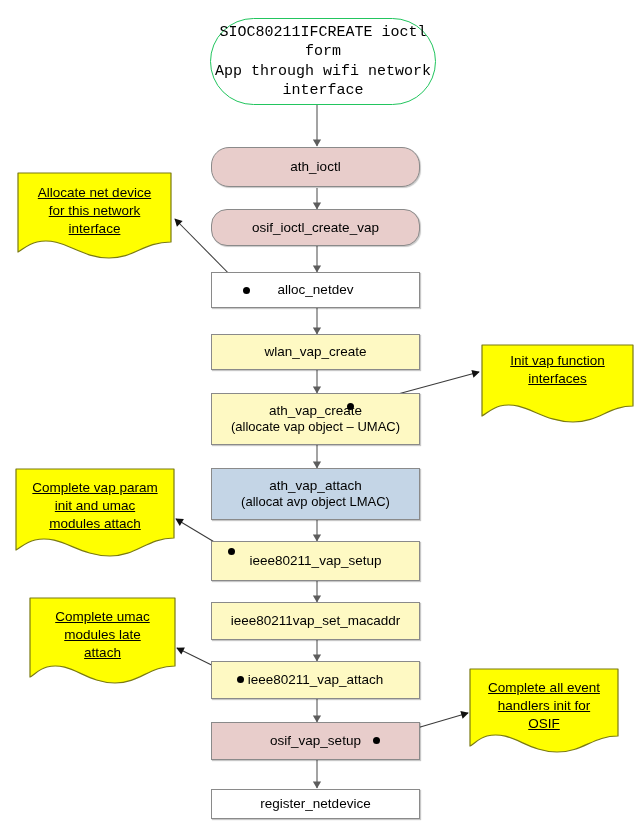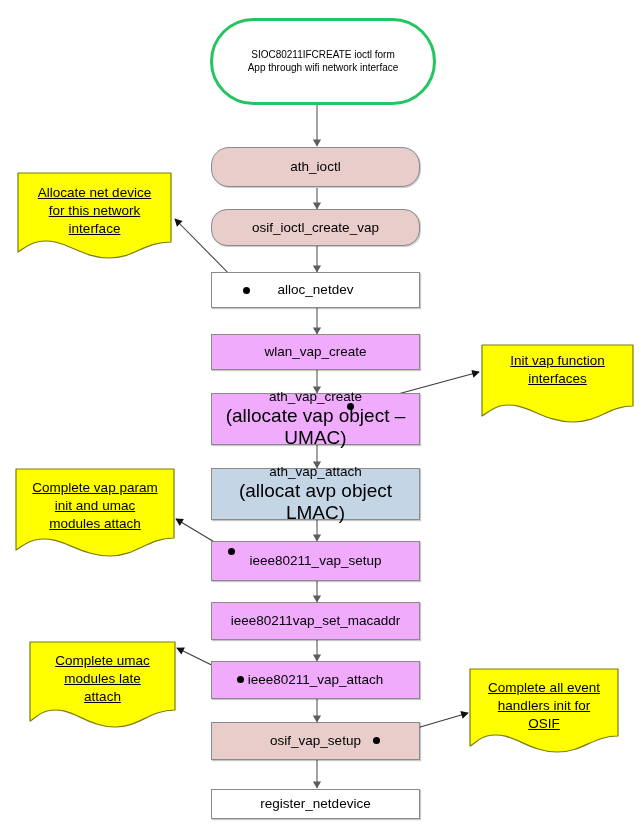--- a/index.html
+++ b/index.html
@@ -41,33 +41,34 @@
     flex-direction: column;
     align-items: center;
     justify-content: center;
     text-align: center;
     font-size: 13.5px;
     color: #000000;
     line-height: 1.18;
     box-shadow: 1px 1px 1px rgba(0,0,0,0.22);
     z-index: 3;
   }
-  .node .line2 { font-size: 19px; }
+  .node .line2 { font-size: 13px; }
 
   .fill-white { background: #ffffff; }
   .fill-pink  { background: #e8cdcb; }
-  .fill-green { background: #f0abfc; }
+  .fill-green { background: #fef9c3; }
   .fill-blue  { background: #c4d5e6; }
 
   .terminal {
     border-radius: 46px;
-    border: 3px solid #22c55e;
+    border: 1px solid #22c55e;
     box-shadow: none;
-    font-size: 10px;
+    font-size: 15px;
     line-height: 1.28;
+    font-family: Liberation Mono, monospace;
   }
 
   
   .callout-dot {
     position: absolute;
     width: 7px;
     height: 7px;
     border-radius: 50%;
     background: #000000;
     z-index: 5;
@@ -209,21 +210,21 @@
 
   <div class="note" style="left:15px; top:468px; width:160px; height:90px;">
     <svg width="160" height="90" viewBox="0 0 160 90">
       <path d="M1,1 L159,1 L159,70 C132,70 122,88 95,88 C63,88 46,66 20,72 C11,74 5,80 1,82 Z" fill="#ffff00" stroke="#7a7a12" stroke-width="1.2" stroke-linejoin="round"></path>
     </svg>
     <div class="note-text" style="top:11px;">Complete vap param
 init and umac
 modules attach</div>
   </div>
 
-  <div class="note" style="left:29px; top:597px; width:147px; height:88px;margin-top:44px;">
+  <div class="note" style="left:29px; top:597px; width:147px; height:88px;">
     <svg width="147" height="88" viewBox="0 0 147 88">
       <path d="M1,1 L146,1 L146,69 C120,69 111,86 86,86 C57,86 42,64 18,70 C10,72 5,78 1,80 Z" fill="#ffff00" stroke="#7a7a12" stroke-width="1.2" stroke-linejoin="round"></path>
     </svg>
     <div class="note-text" style="top:11px;">Complete umac
 modules late
 attach</div>
   </div>
 
   <div class="note" style="left:469px; top:668px; width:150px; height:86px;">
     <svg width="150" height="86" viewBox="0 0 150 86">

